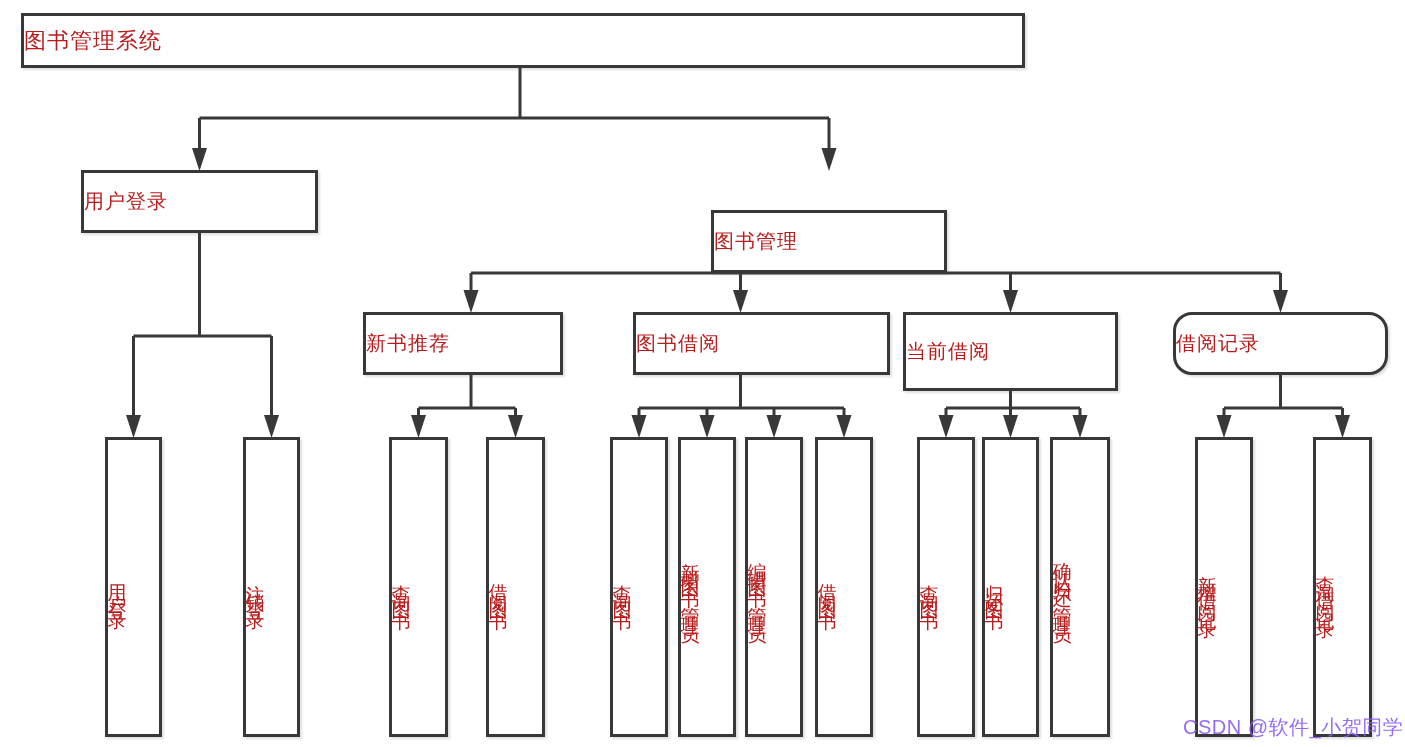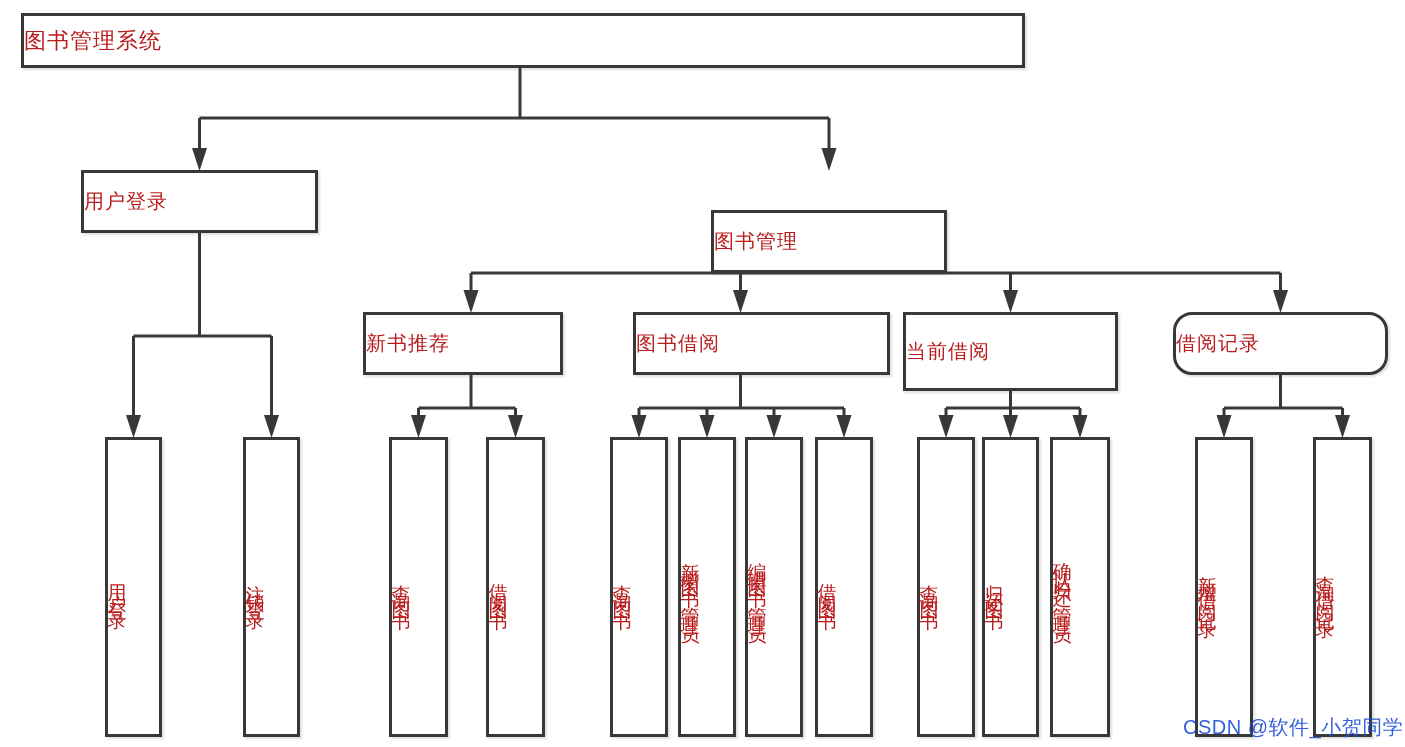--- a/index.html
+++ b/index.html
@@ -38,21 +38,21 @@
     font-size: 19px;
     letter-spacing: 9px;
     line-height: 1;
     white-space: nowrap;
   }
   .watermark {
     position: absolute;
     left: 1183px; top: 714px;
     z-index: 5;
     font-size: 20px;
-    color: #1d4ed8;
+    color: #8b5cf6;
     letter-spacing: 0.5px;
     white-space: nowrap;
     opacity: 0.9;
   }
 </style>
 </head>
 <body>
 
 <div id="stage">
 

